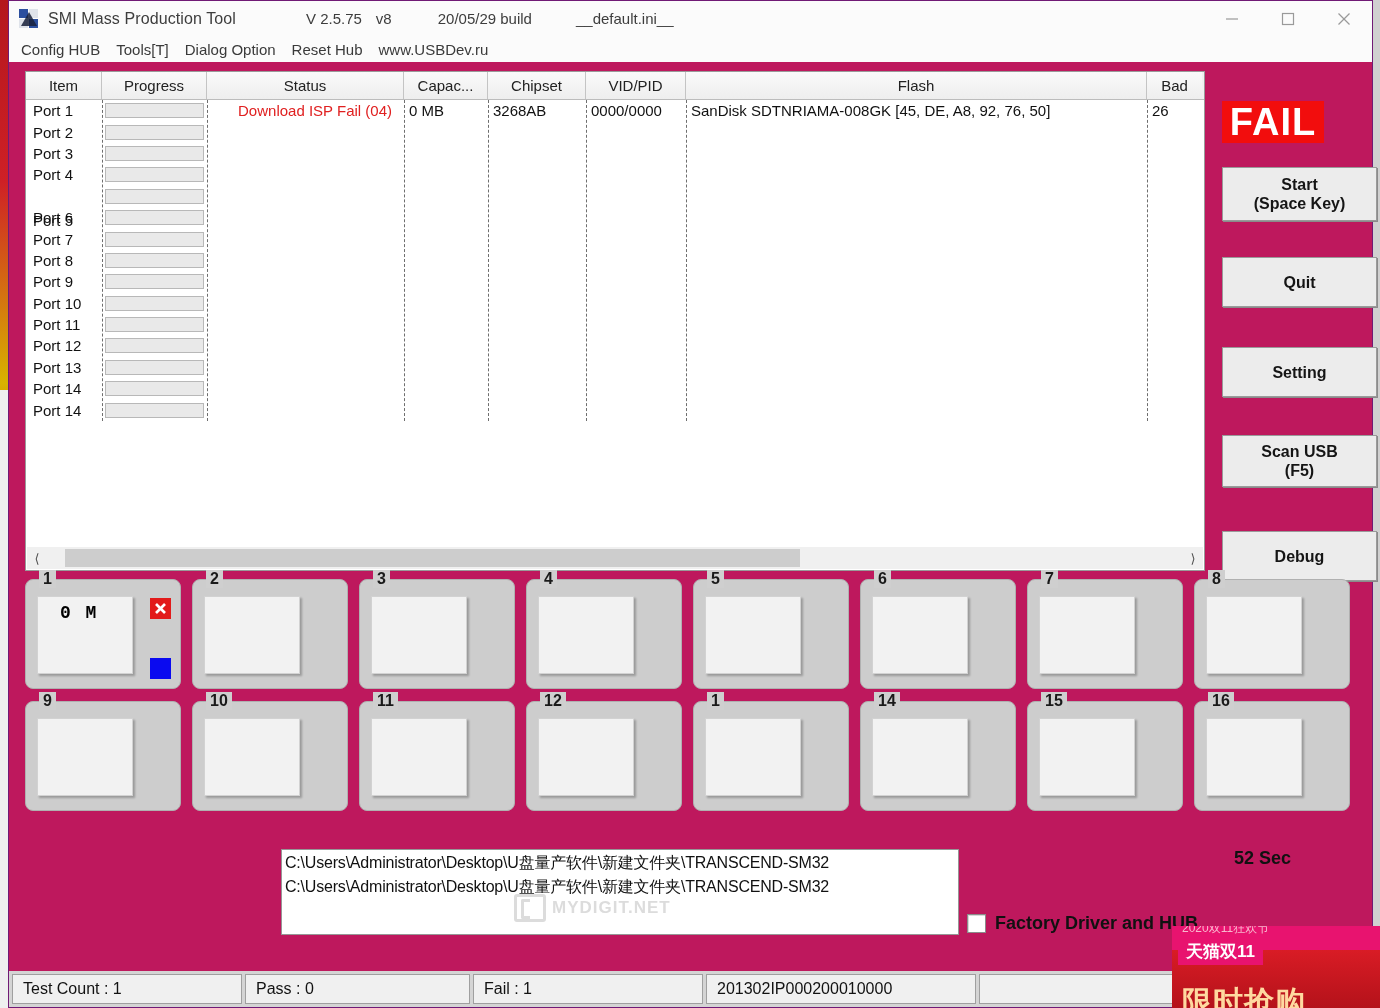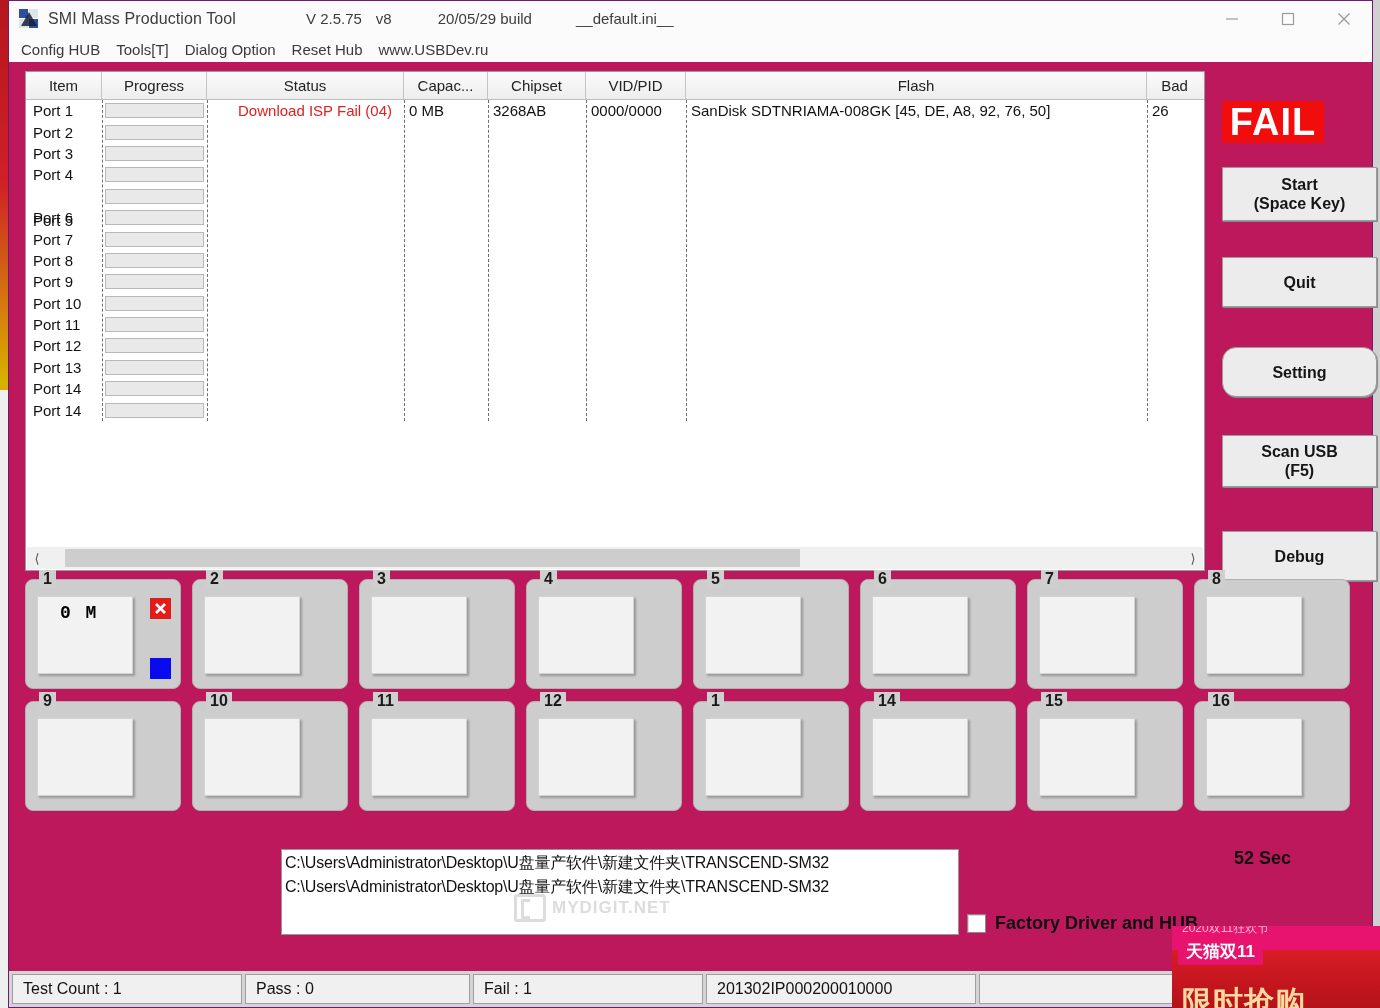--- a/index.html
+++ b/index.html
@@ -112,21 +112,21 @@
   .btn {
     width: 155px; background: #ececec;
     border: 1px solid #9a9a9a;
     box-shadow: 1px 1px 0 #8b8b8b;
     font-size: 16px; font-weight: bold; color:#151515;
     display:flex; align-items:center; justify-content:center; text-align:center;
     line-height: 19px; box-sizing:border-box; margin-left: 8px;
   }
   .btn.b1 { height: 54px; margin-top: 24px; }
   .btn.b2 { height: 50px; margin-top: 36px; }
-  .btn.b3 { height: 50px; margin-top: 40px; border-radius: 14px; }
+  .btn.b3 { height: 50px; margin-top: 40px; }
   .btn.b4 { height: 52px; margin-top: 38px; }
   .btn.b5 { height: 50px; margin-top: 44px; }
 
   
   .panels { position:absolute; left: 16px; top: 578px; width: 1350px; }
   .prow { display: flex; }
   .prow.r2 { margin-top: 12px; }
   .panel {
     width: 156px; height: 110px; margin-right: 11px;
     border: 1px solid #b0b0b0; border-radius: 8px;

